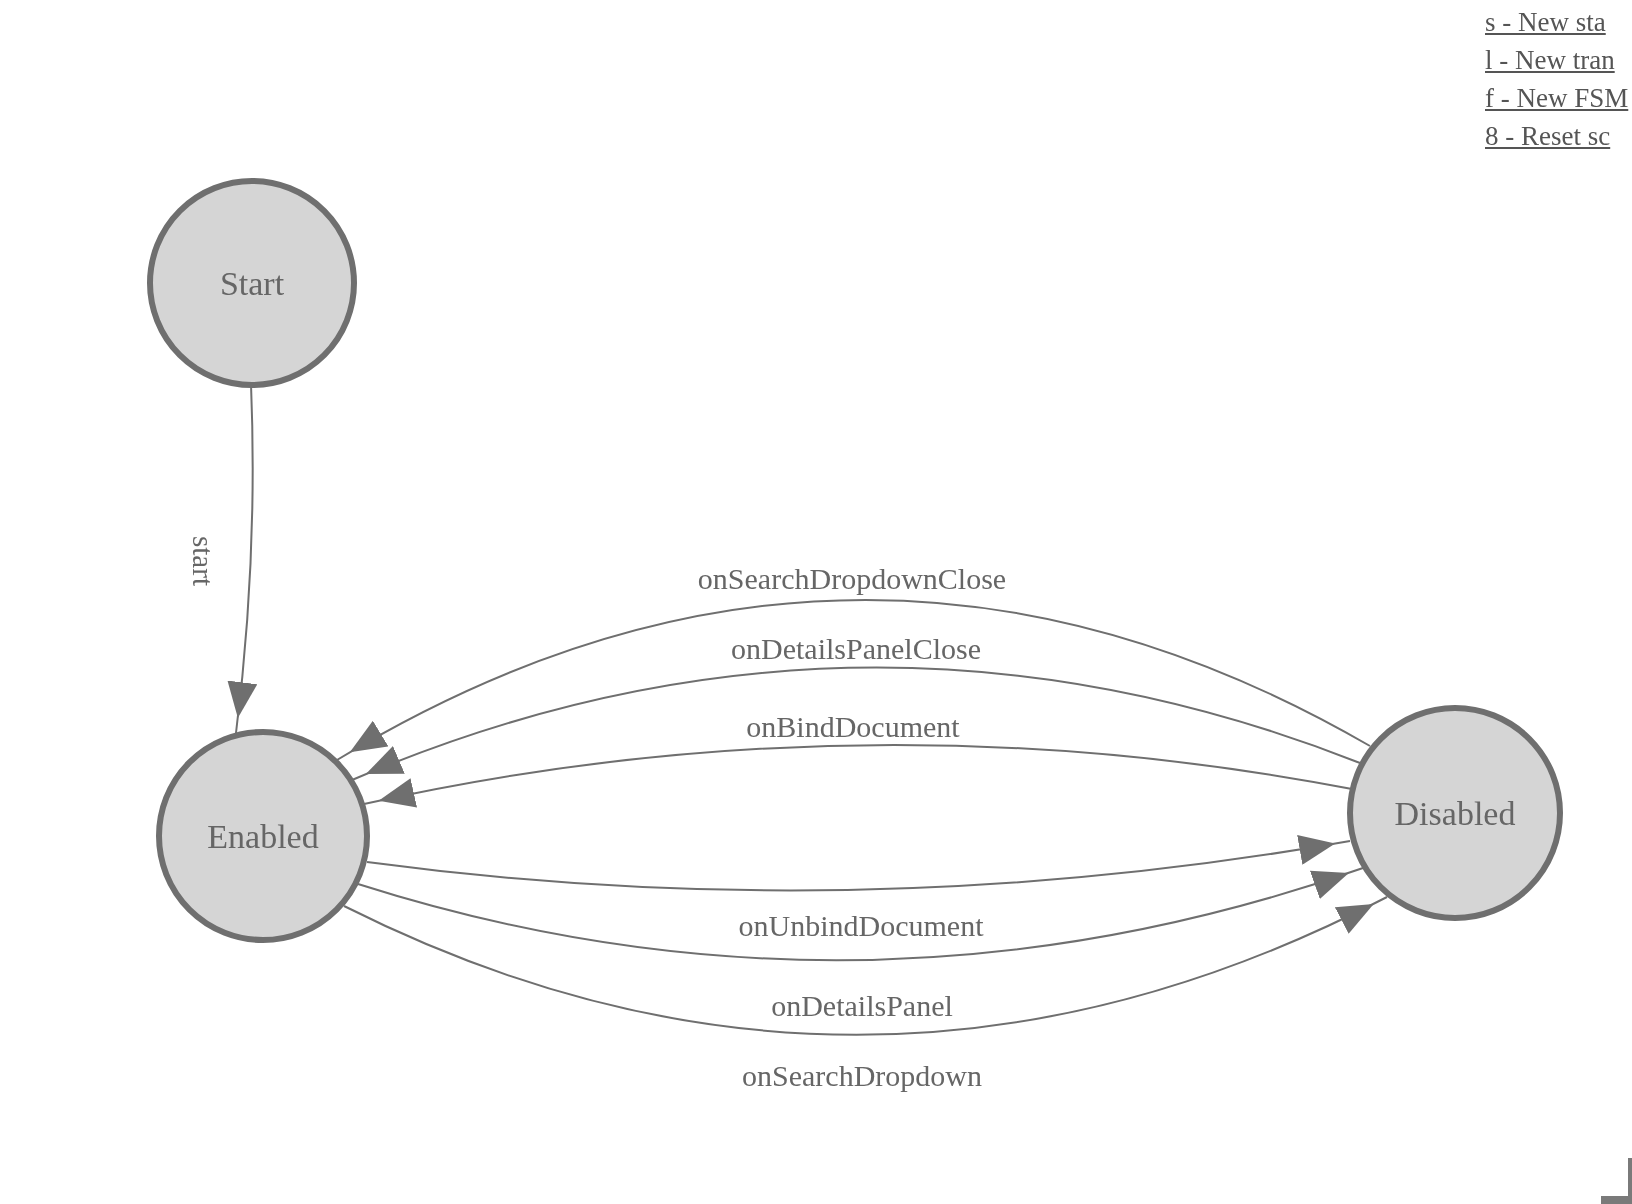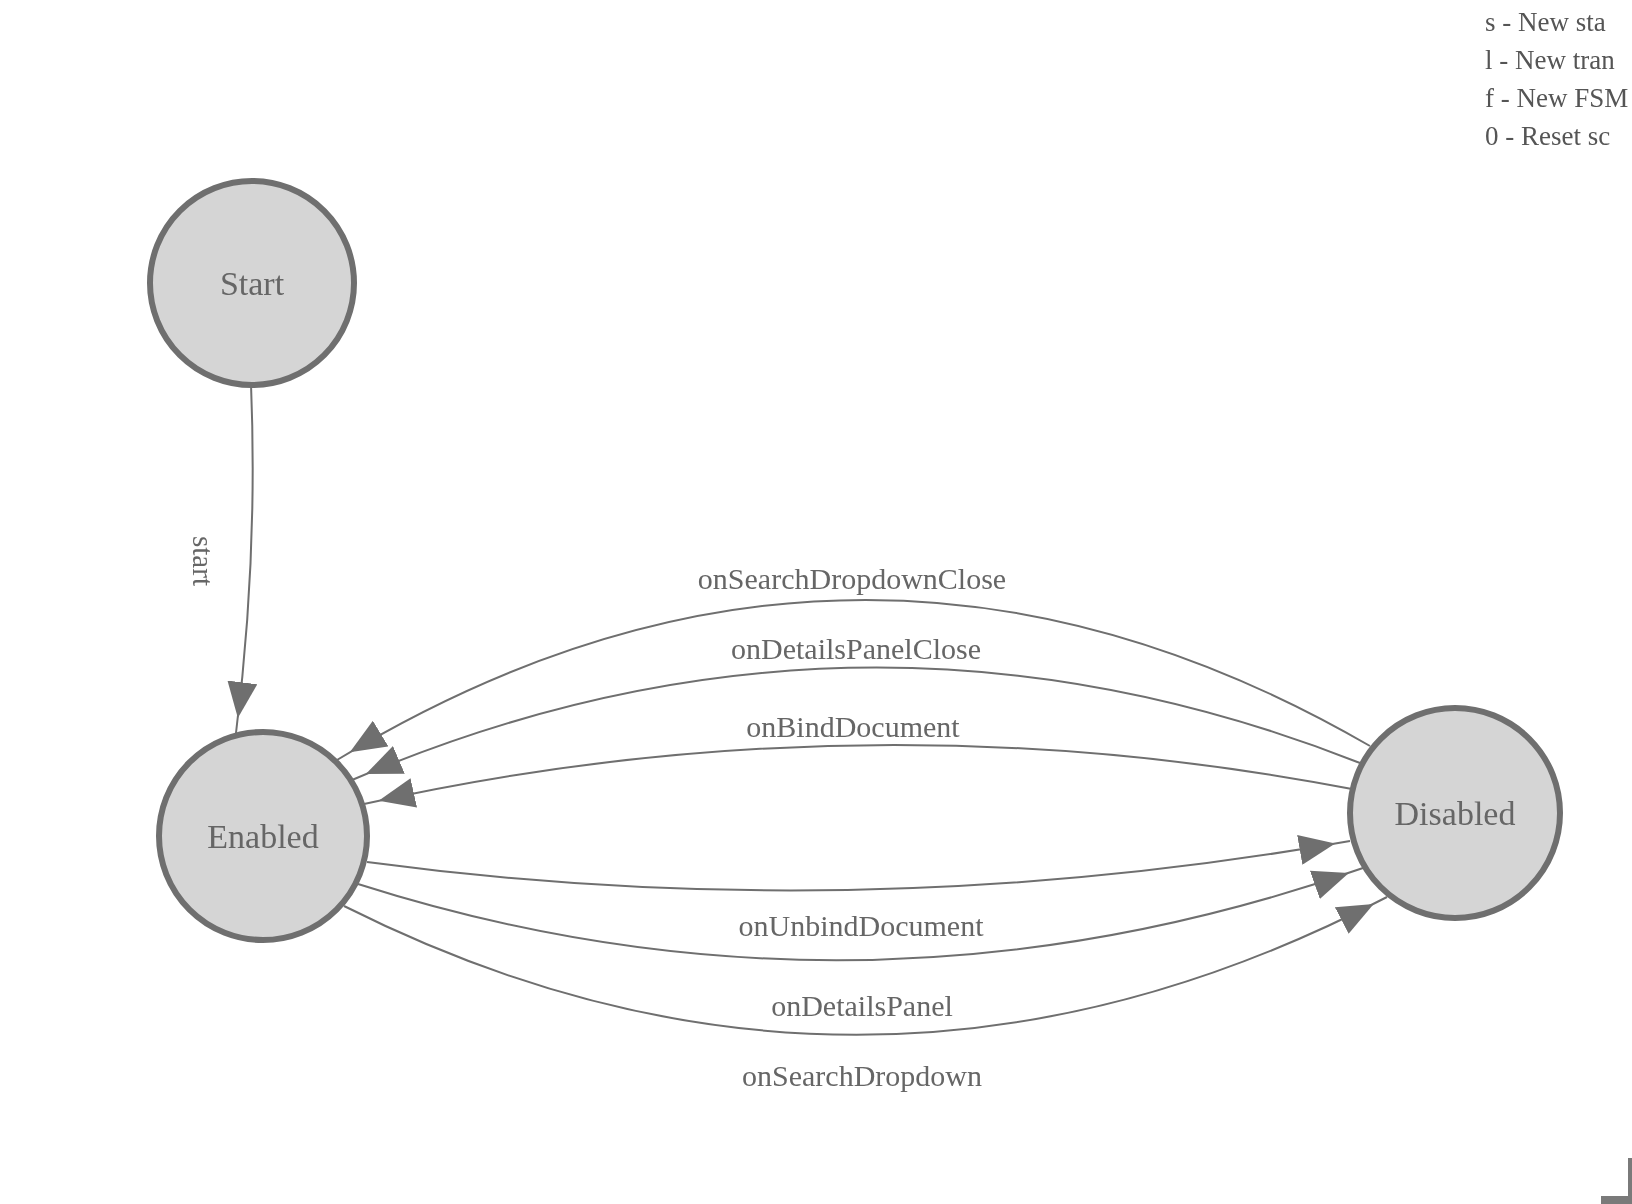--- a/index.html
+++ b/index.html
@@ -49,20 +49,21 @@
     text-anchor: middle;
   }
   .legend {
     position: absolute;
     left: 1485px;
     top: 3px;
     color: var(--legend-text, #555555);
     font-size: 27px;
     line-height: 38px;
     white-space: nowrap;
+    text-decoration: underline;
   }
   .corner-fragment {
     fill: #7a7a7a;
   }
 </style>
 </head>
 <body>
 
 <svg class="canvas-svg" width="1632" height="1204" viewBox="0 0 1632 1204">
   <defs>
@@ -108,14 +109,14 @@
   <g>
     <rect class="corner-fragment" x="1628" y="1158" width="4" height="46"></rect>
     <rect class="corner-fragment" x="1601" y="1196" width="31" height="8"></rect>
   </g>
 </svg>
 
 <div class="legend">
   <div>s - New sta</div>
   <div>l - New tran</div>
   <div>f - New FSM</div>
-  <div>0 - Reset sc</div>
+  <div>8 - Reset sc</div>
 </div>
 
 </body></html>

